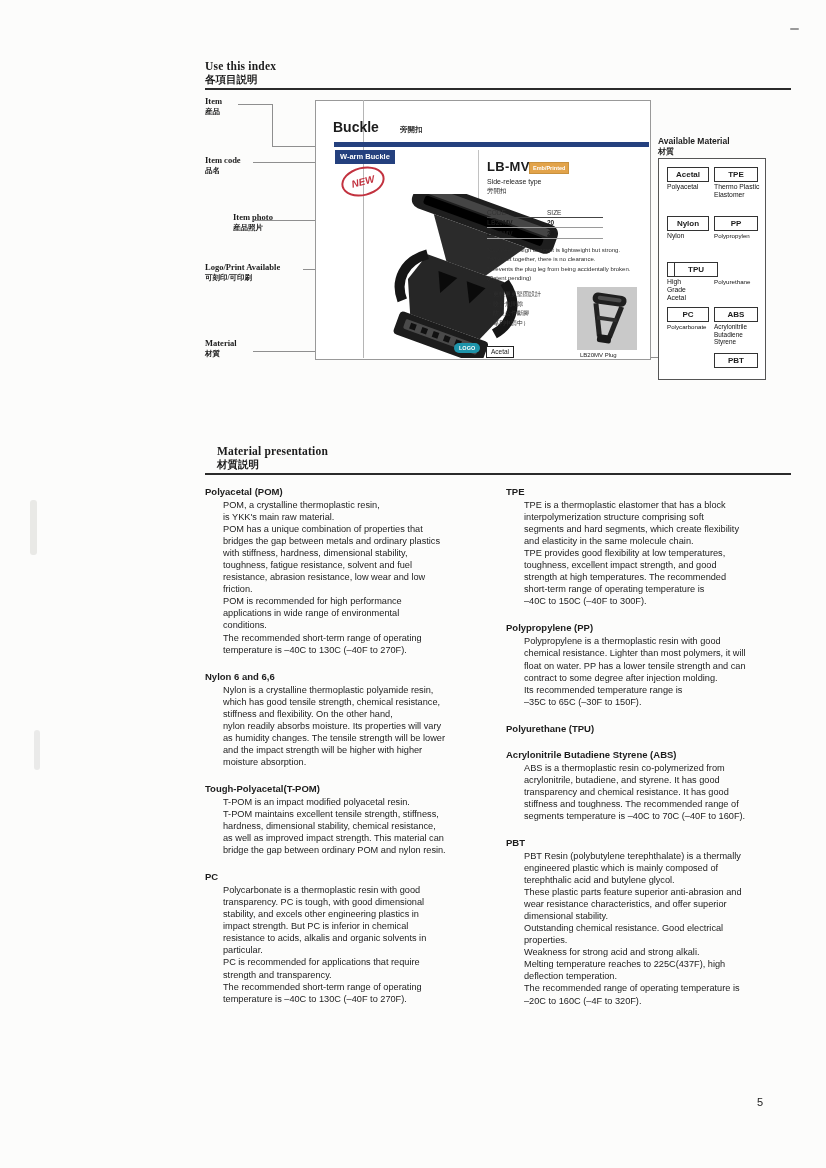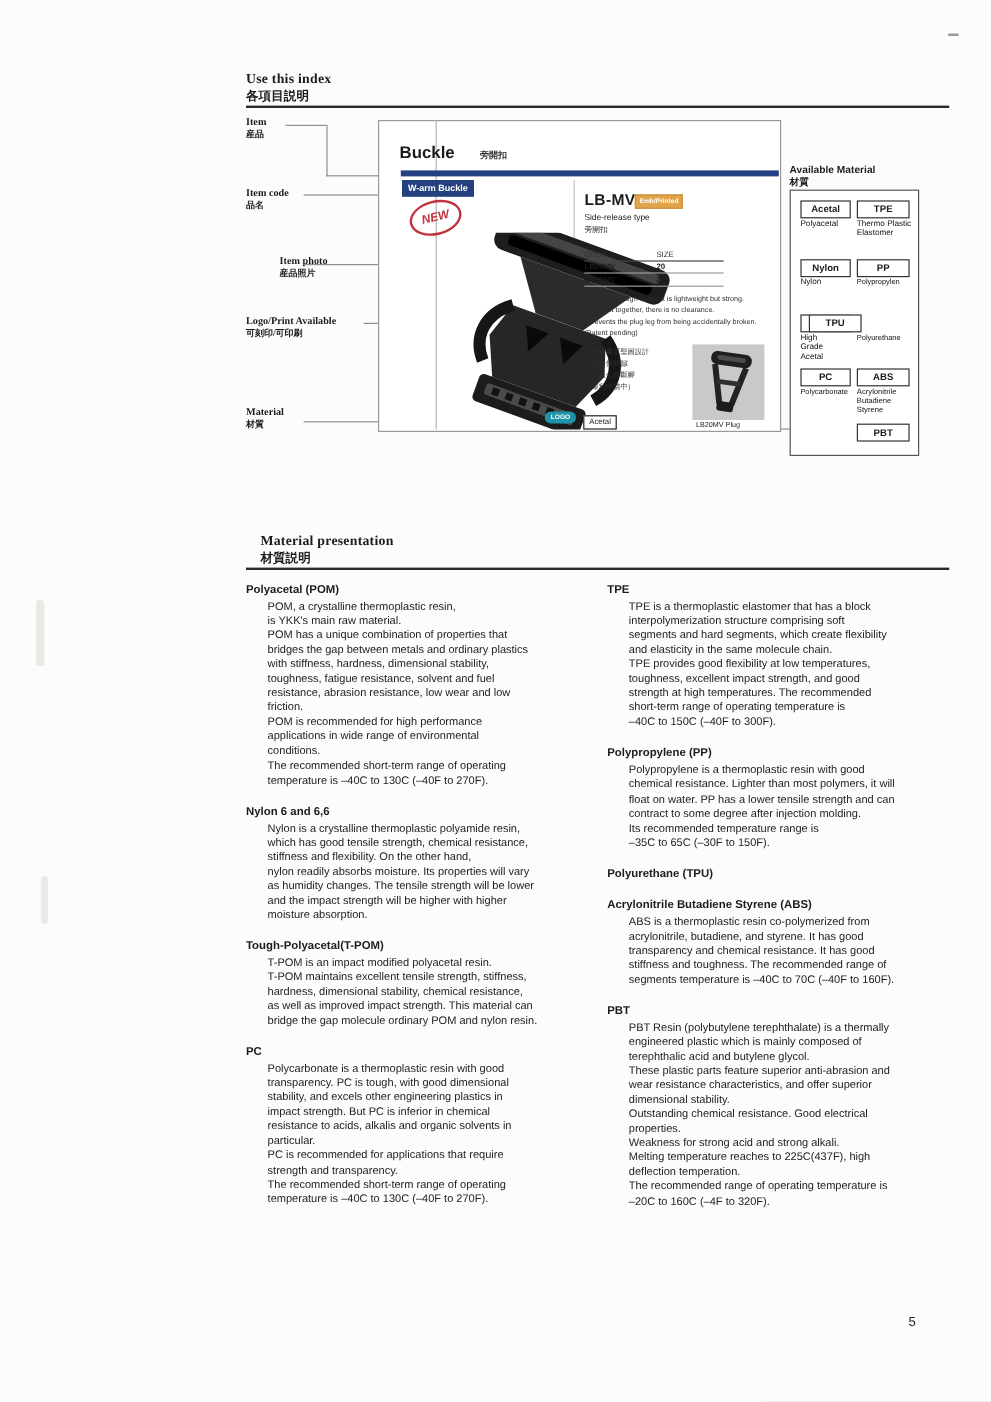--- a/index.html
+++ b/index.html
@@ -260,21 +260,21 @@
 as humidity changes. The tensile strength will be lower
 and the impact strength will be higher with higher
 moisture absorption.</div>
       </div>
       <div class="mp-sec">
         <div class="mp-h">Tough-Polyacetal(T-POM)</div>
         <div class="mp-b">T-POM is an impact modified polyacetal resin.
 T-POM maintains excellent tensile strength, stiffness,
 hardness, dimensional stability, chemical resistance,
 as well as improved impact strength. This material can
-bridge the gap molecule ordinary POM and nylon resin.</div>
+bridge the gap between ordinary POM and nylon resin.</div>
       </div>
       <div class="mp-sec">
         <div class="mp-h">PC</div>
         <div class="mp-b">Polycarbonate is a thermoplastic resin with good
 transparency. PC is tough, with good dimensional
 stability, and excels other engineering plastics in
 impact strength. But PC is inferior in chemical
 resistance to acids, alkalis and organic solvents in
 particular.
 PC is recommended for applications that require

